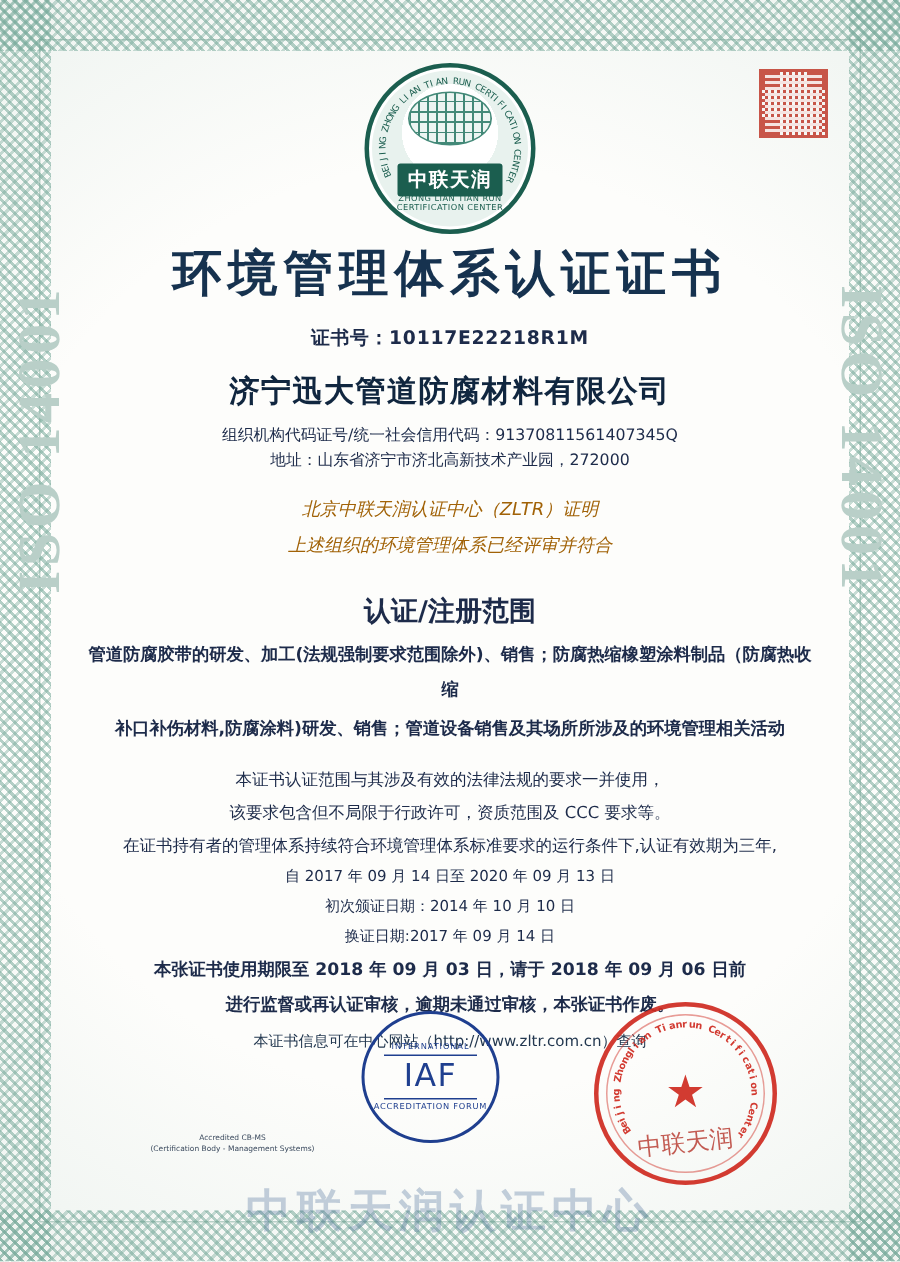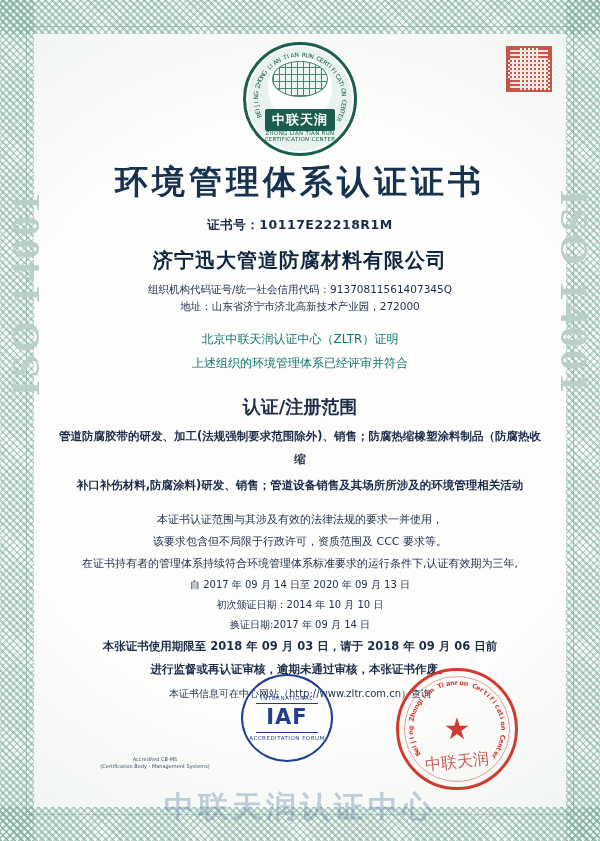--- a/index.html
+++ b/index.html
@@ -121,21 +121,21 @@
     font-family:"DejaVu Sans","Liberation Sans",sans-serif;
     margin-bottom:12px;
   }
   .cert-no{font-size:12.5px;letter-spacing:.5px;margin-bottom:13px;color:#1d2b4a;font-weight:bold;}
   .grant{font-size:15px;font-weight:700;letter-spacing:10px;margin-bottom:10px;}
   .company{font-size:20px;font-weight:700;letter-spacing:1px;margin-bottom:9px;color:#10263f;}
   .org-code{font-size:10.5px;margin-bottom:3px;}
   .addr{font-size:10.5px;margin-bottom:14px;}
 
   .stmt{font-size:12px;line-height:1.85;margin-bottom:2px;}
-  .stmt.blue{color:#0f766e;}
+  .stmt.blue{color:#a16207;font-style:italic;}
   .std-line{font-size:12.5px;line-height:1.9;margin-bottom:2px;}
   .scope-head{font-size:18px;font-weight:700;margin:21px 0 6px;}
   .scope-body{font-size:11.5px;font-weight:700;line-height:1.95;margin-bottom:12px;}
 
   .legal{font-size:11px;line-height:2.0;}
   .dates{font-size:10px;line-height:2.0;}
   .maintain{font-size:11px;line-height:2.0;margin-top:2px;}
   .expiry{font-size:11.5px;font-weight:700;line-height:2.0;}
   .verify{font-size:10px;margin-top:6px;color:#22374f;}
 
@@ -162,21 +162,21 @@
   }
 
   .logo-iaf{
     position:absolute;left:185px;top:2px;width:88px;height:84px;
     border-radius:50%;
     border:2px solid #1f3f8f;
     display:flex;flex-direction:column;align-items:center;justify-content:center;
     color:#1f3f8f;
   }
   .logo-iaf .top{font-size:5.5px;letter-spacing:.6px;}
-  .logo-iaf .mid{font-size:21px;font-weight:700;letter-spacing:1px;line-height:1.1;}
+  .logo-iaf .mid{font-size:21px;font-weight:400;letter-spacing:1px;line-height:1.1;}
   .logo-iaf .bot{font-size:5.5px;letter-spacing:.5px;}
   .logo-iaf .bar{width:62px;height:1.5px;background:#1f3f8f;margin:2px 0;}
 
   .seal{
     position:absolute;right:26px;top:-4px;width:116px;height:116px;
     border-radius:50%;border:3px solid #cf2b21;
     color:#cf2b21;
     display:flex;align-items:center;justify-content:center;
     opacity:.92;
   }

